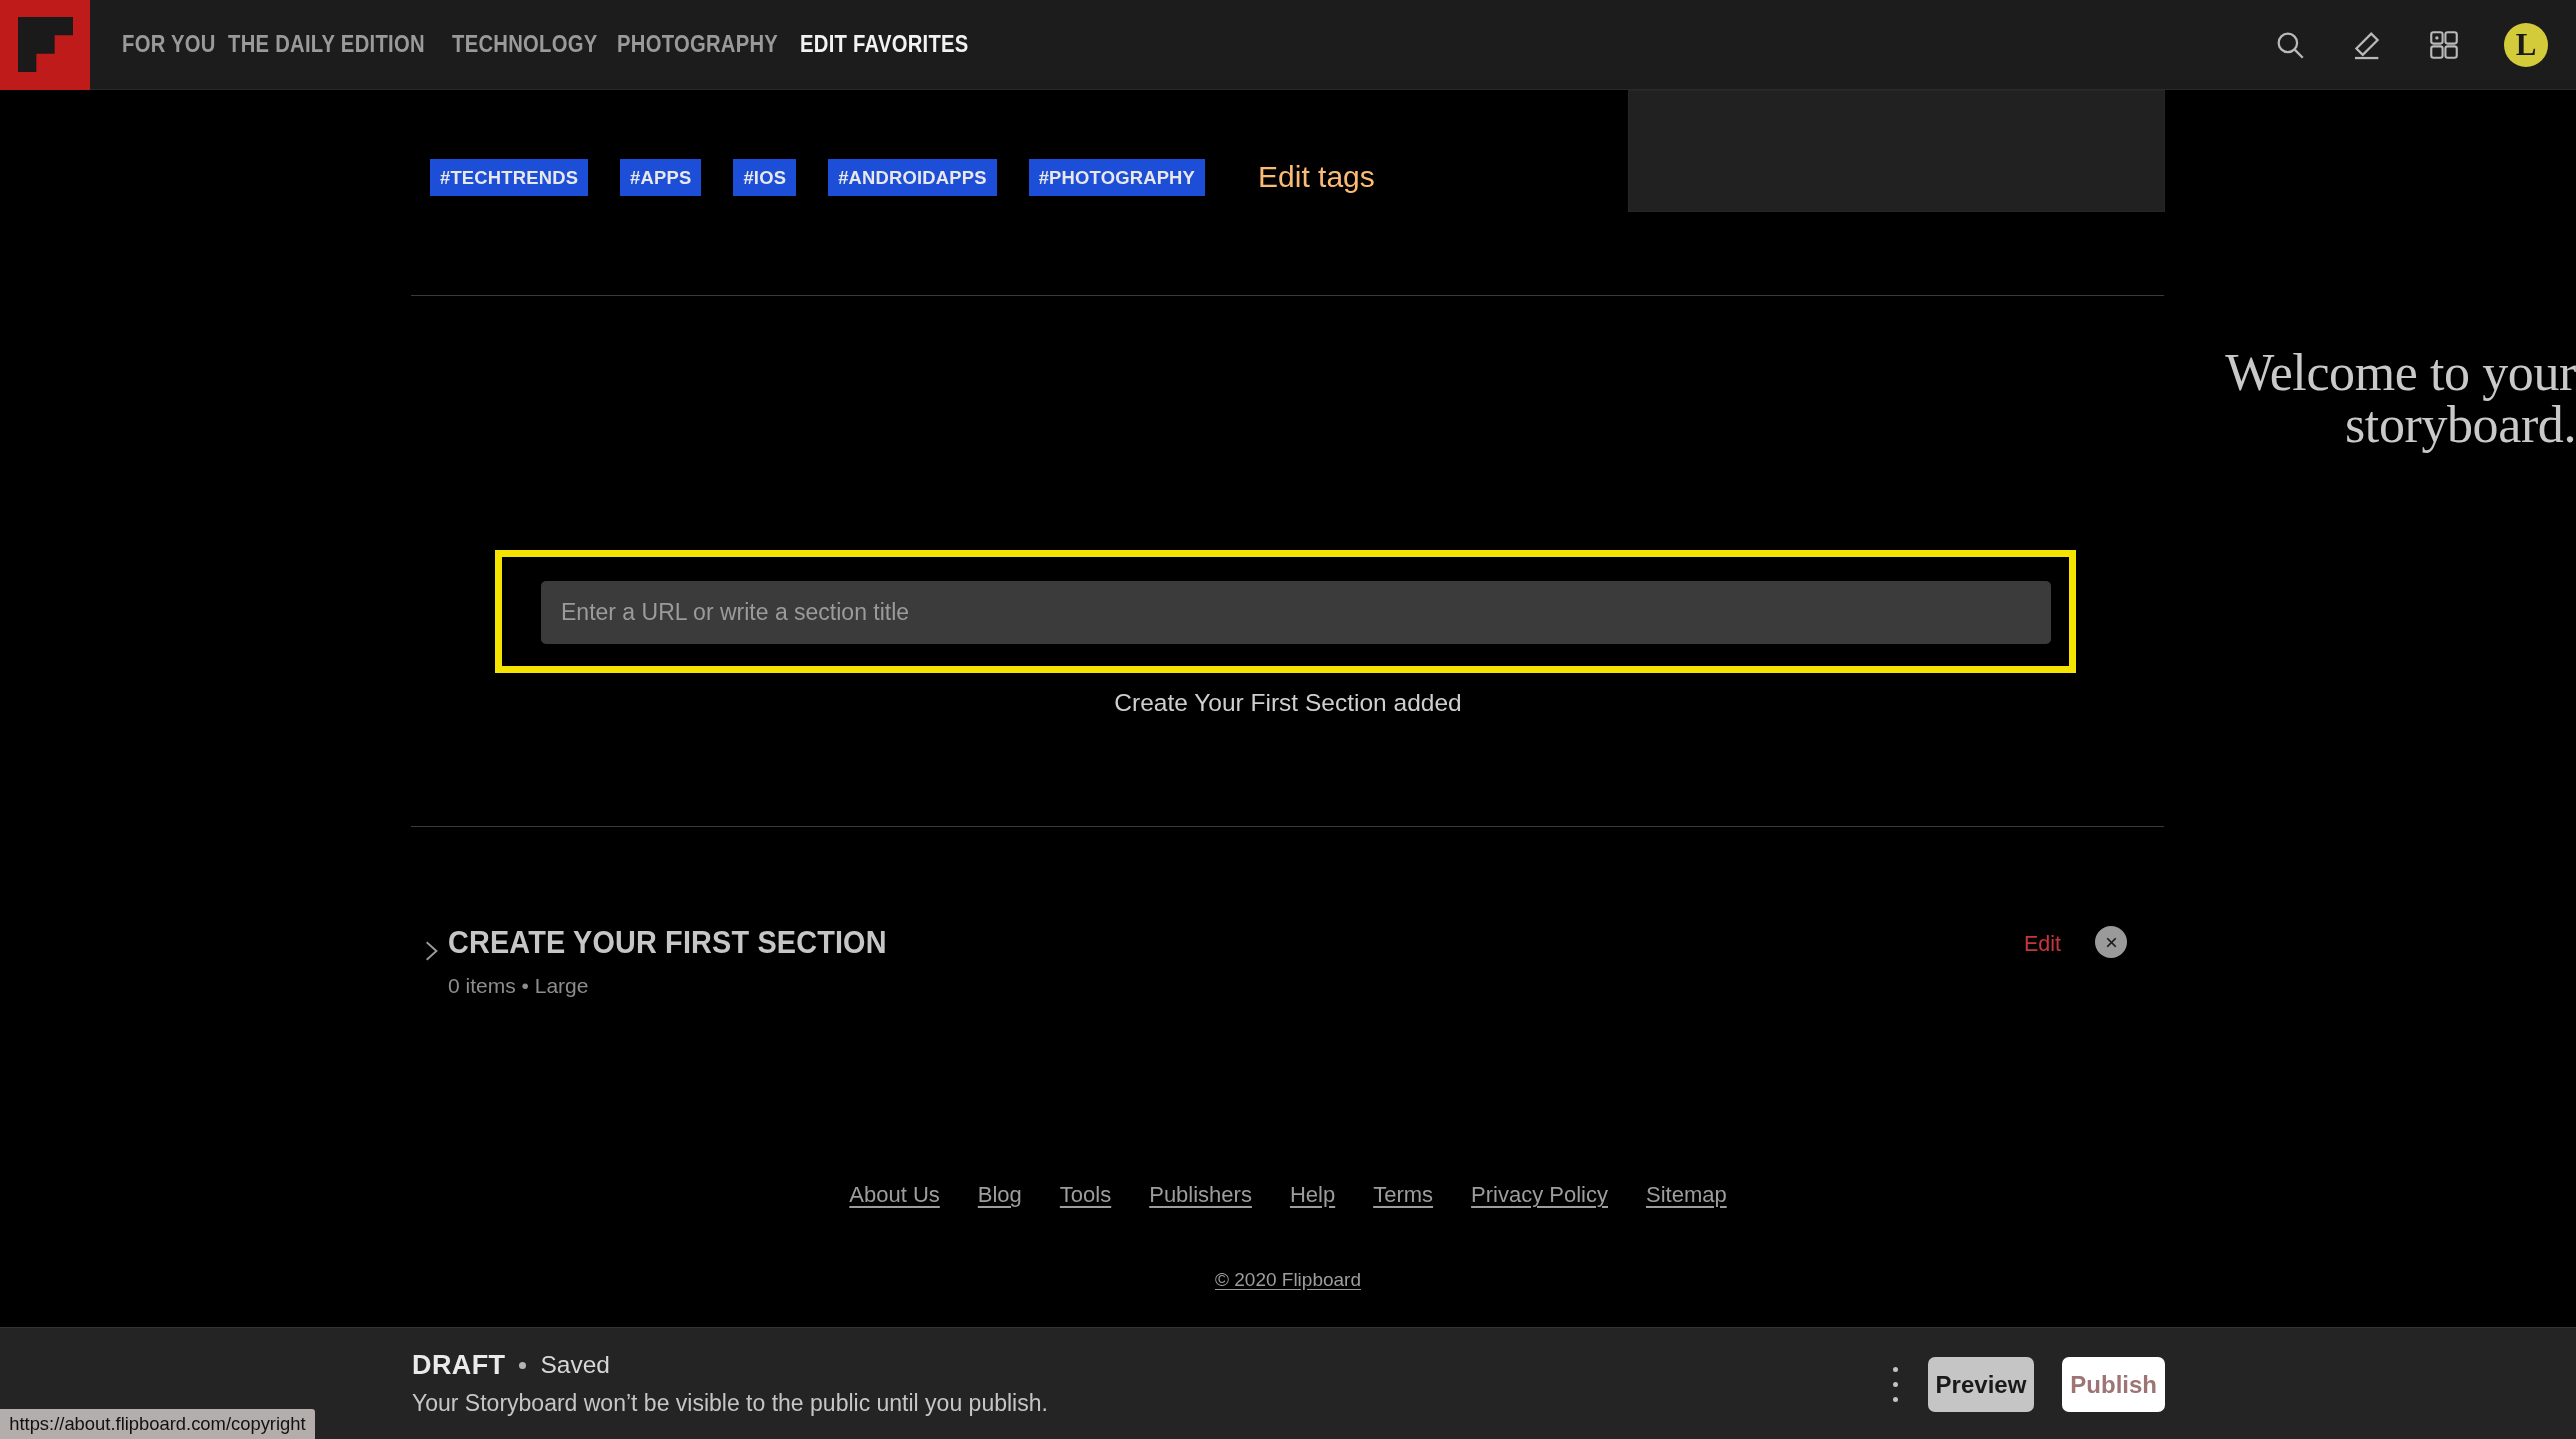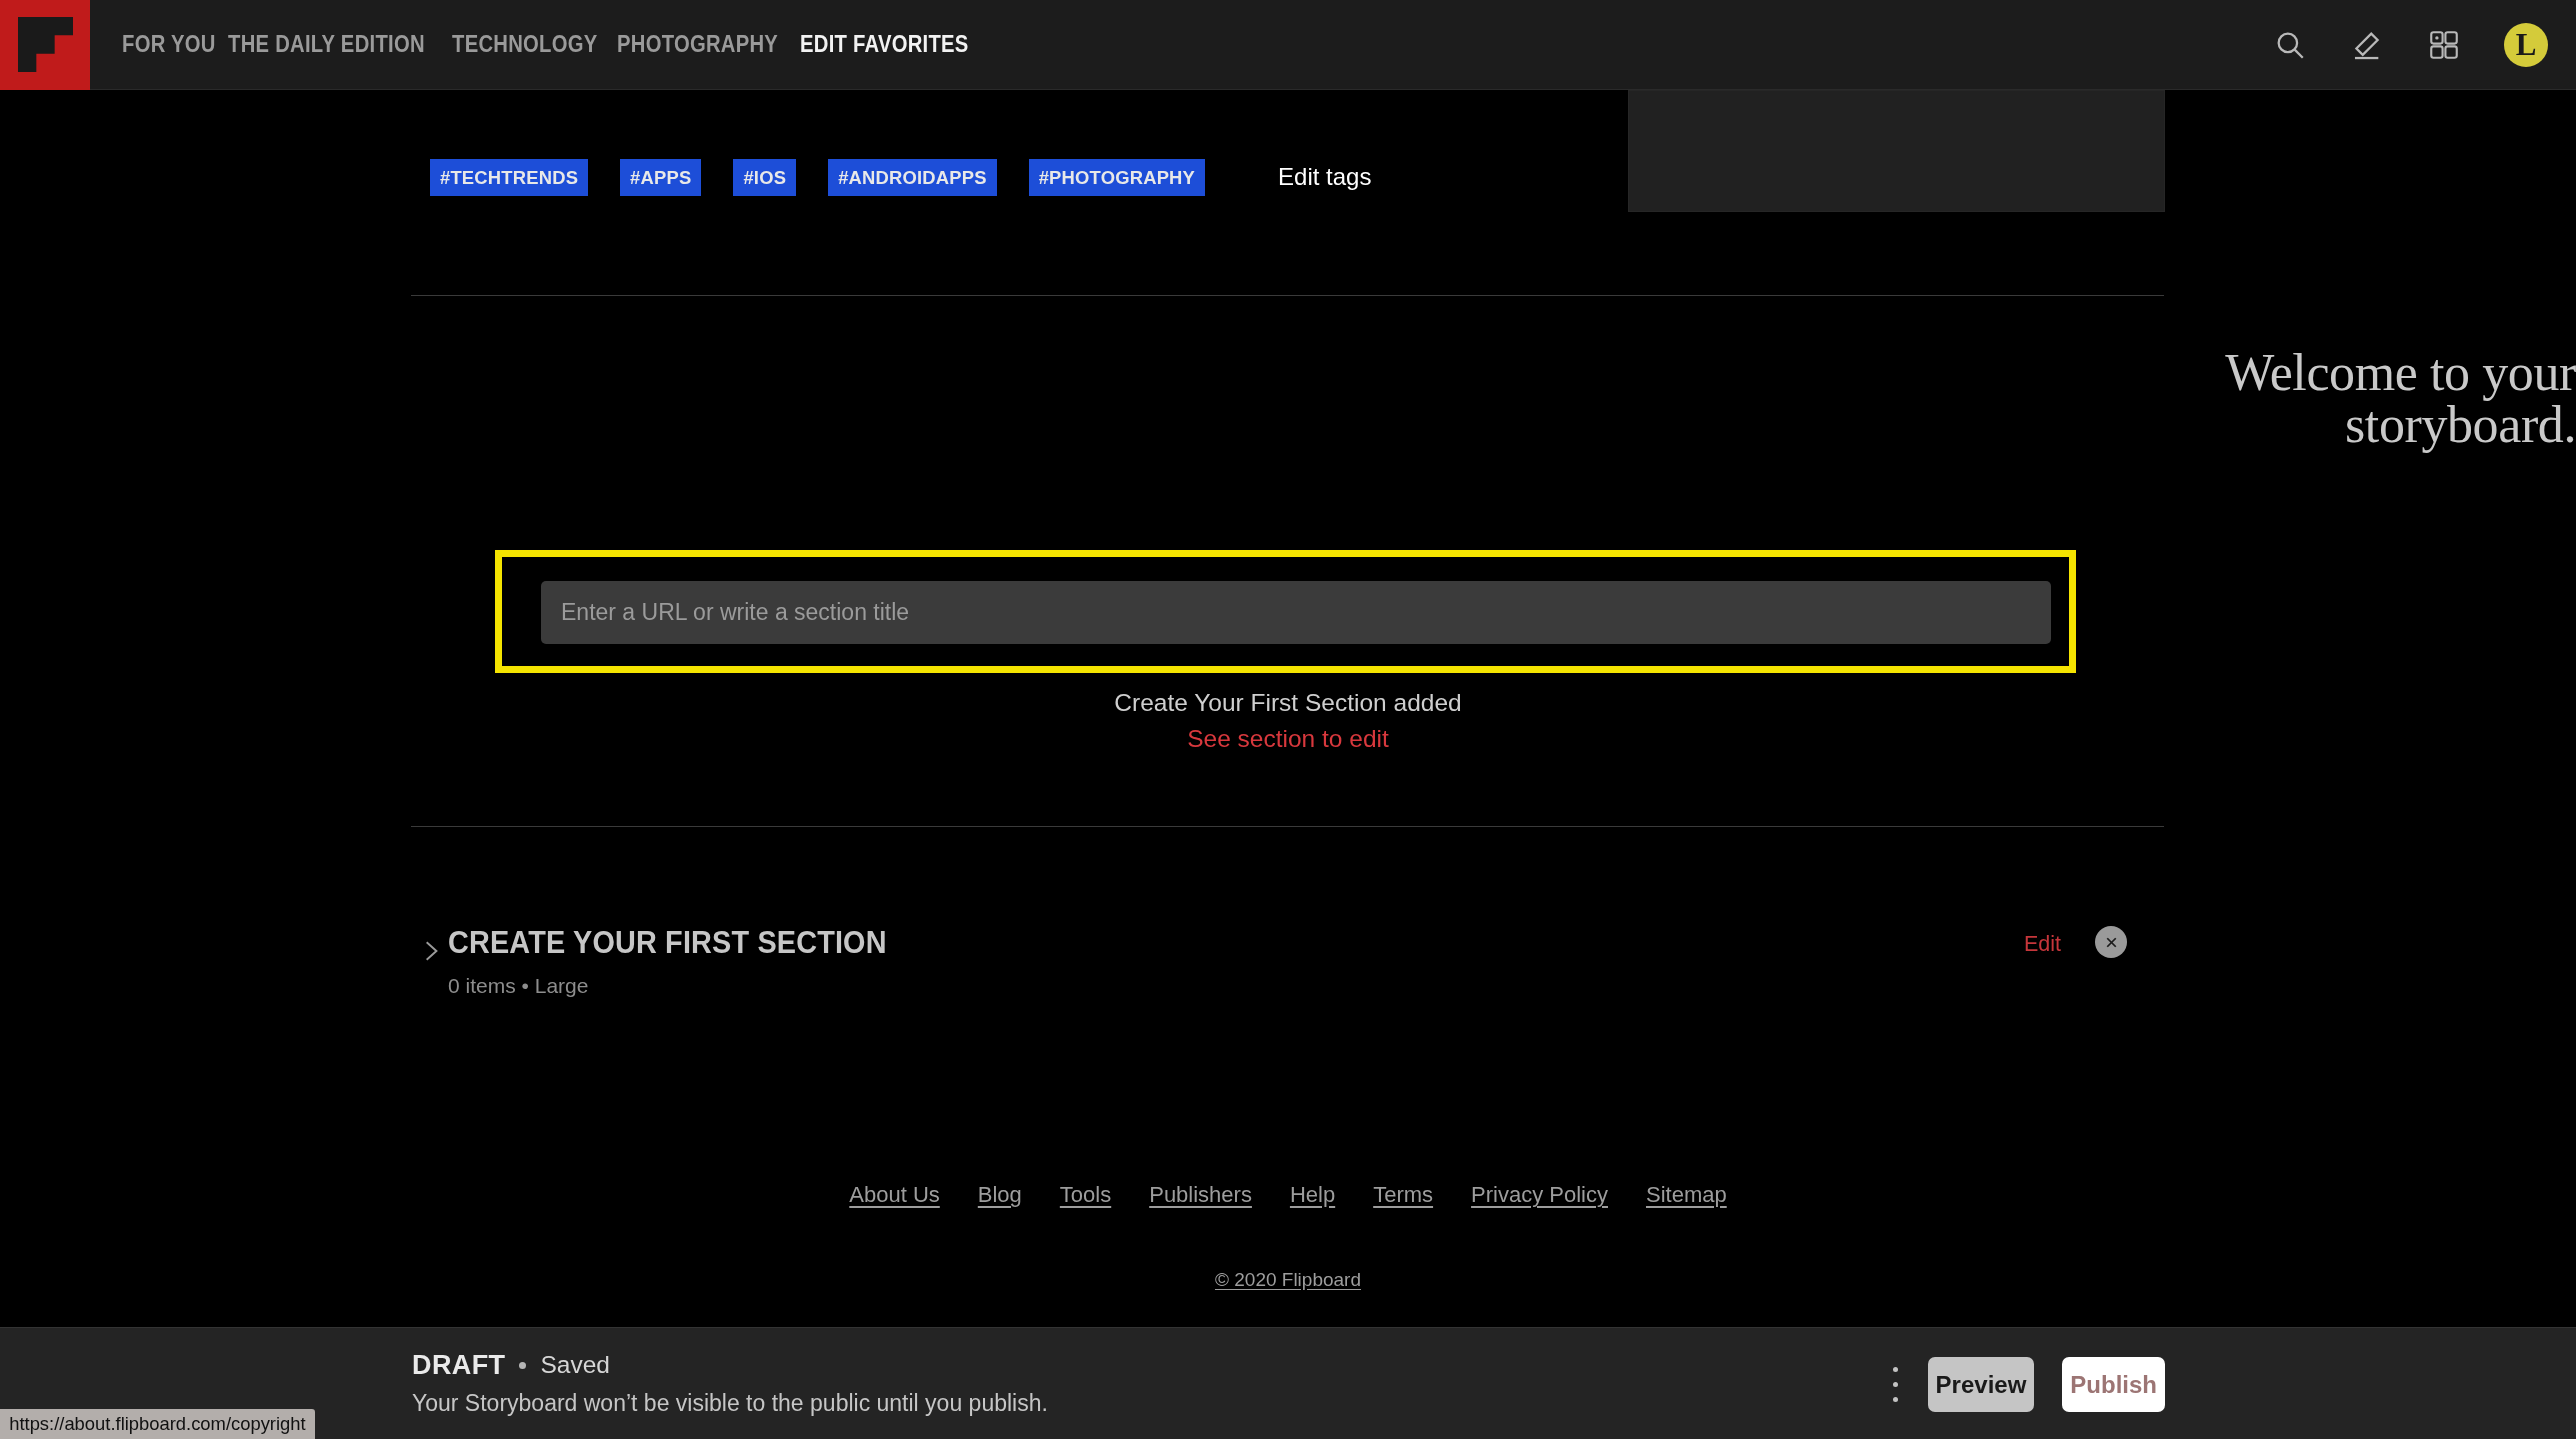--- a/index.html
+++ b/index.html
@@ -77,23 +77,23 @@
     color: #e8e8e8;
     font-family: "Liberation Sans Narrow","Liberation Sans", sans-serif;
     font-size: 18.4px; font-weight: 700;
     letter-spacing: 0.2px;
     padding: 7.7px 10px 7px 10px;
     white-space: nowrap;
     cursor: pointer;
     margin-left: 19px;
   }
   .edit-tags {
-    margin-left: 60px;
-    color: #ffffff;
-    font-size: 24px;
+    margin-left: 40px;
+    color: #fdba74;
+    font-size: 30px;
     font-family: "Liberation Sans Narrow","Liberation Sans", sans-serif;
     cursor: pointer; white-space: nowrap;
   }
 
   
   .divider {
     position: absolute; left: 411px;
     width: 1753px; height: 0.8px;
     background: #3a3a3a;
   }
@@ -327,21 +327,20 @@
     <div>Welcome to your</div>
     <div>storyboard.</div>
   </div>
 </div>
 
 <div class="url-highlight"></div>
 <input class="url-input" type="text" placeholder="Enter a URL or write a section title" style="">
 
 <div class="added-notice">
   <div class="added-line">Create Your First Section added</div>
-  <div class="added-link">See section to edit</div>
 </div>
 
 <div class="divider divider-2"></div>
 
 <div class="section-row">
   <svg class="chevron" viewBox="0 0 24 24" fill="none" stroke="#9a9a9a" stroke-width="1.8">
     <polyline points="8,4 17,12 8,20"></polyline>
   </svg>
   <div class="section-title">CREATE YOUR FIRST SECTION</div>
   <div class="section-meta">0 items • Large</div>

